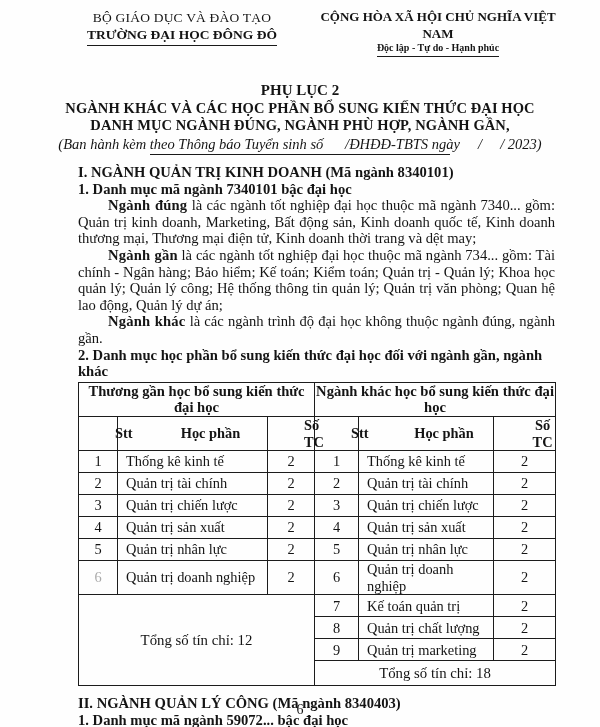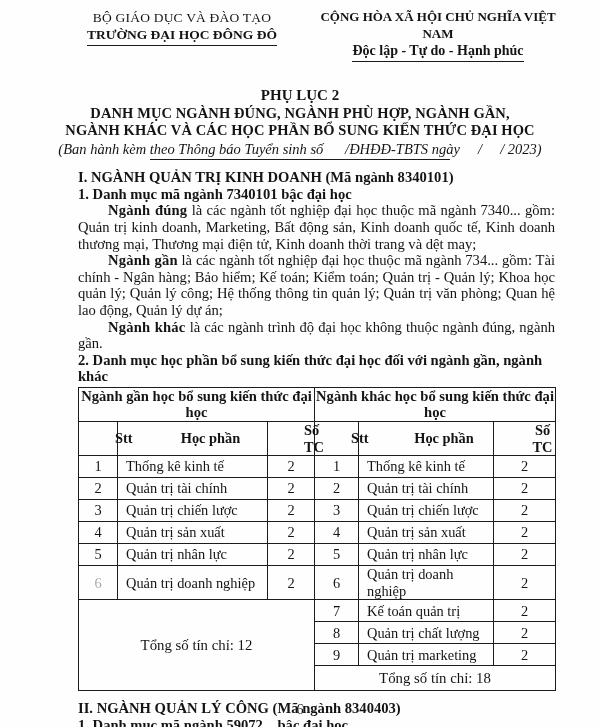--- a/index.html
+++ b/index.html
@@ -17,21 +17,21 @@
   
   .doc-header{display:flex;justify-content:space-between;padding:9px 28px 0 76px;}
   .hdr-block{text-align:center;line-height:1.28;}
   .hdr-left{width:212px;}
   .hdr-right{width:268px;}
   .hdr-l1{font-size:13.5px;}
   .hdr-left .hdr-l1{font-weight:normal;letter-spacing:.2px;}
   .hdr-right .hdr-l1{font-weight:bold;font-size:13px;}
   .hdr-l2{font-weight:bold;font-size:13.5px;}
   .hdr-l2 span{display:inline-block;border-bottom:1.4px solid #1a1a1a;padding-bottom:1px;text-align:center;}
-  .hdr-right .hdr-l2{font-size:14px;}
+  .hdr-right .hdr-l2{font-size:10px;}
   
   .title-block{text-align:center;margin-top:25px;line-height:17.5px;}
   .appendix{font-weight:bold;font-size:15px;}
   .doc-title{font-weight:bold;font-size:14.5px;letter-spacing:.1px;}
   .issuance{font-style:italic;font-size:14.5px;white-space:pre;margin-top:1px;}
   .issuance-rule{width:300px;margin:1px auto 0;border-top:1.4px solid #1a1a1a;height:0;}
   
   .content{margin:9px 45px 0 78px;font-size:14.6px;line-height:16.6px;}
   .sec-heading,.sub-heading{font-weight:bold;margin:0;}
   .para{text-align:justify;text-indent:30px;margin:0;}
@@ -67,22 +67,22 @@
       <div class="hdr-l2"><span>TRƯỜNG ĐẠI HỌC ĐÔNG ĐÔ</span></div>
     </div>
     <div class="hdr-block hdr-right">
       <div class="hdr-l1">CỘNG HÒA XÃ HỘI CHỦ NGHĨA VIỆT NAM</div>
       <div class="hdr-l2"><span>Độc lập - Tự do - Hạnh phúc</span></div>
     </div>
   </div>
 
   <div class="title-block">
     <div class="appendix">PHỤ LỤC 2</div>
+    <div class="doc-title">NGÀNH KHÁC VÀ CÁC HỌC PHẦN BỔ SUNG KIẾN THỨC ĐẠI HỌC</div>
     <div class="doc-title">DANH MỤC NGÀNH ĐÚNG, NGÀNH PHÙ HỢP, NGÀNH GẦN,</div>
-    <div class="doc-title">NGÀNH KHÁC VÀ CÁC HỌC PHẦN BỔ SUNG KIẾN THỨC ĐẠI HỌC</div>
     <div class="issuance">(Ban hành kèm theo Thông báo Tuyển sinh số      /ĐHĐĐ-TBTS ngày     /     / 2023)</div>
     <div class="issuance-rule"></div>
   </div>
 
   <div class="content">
 
     <p class="sec-heading">I. NGÀNH QUẢN TRỊ KINH DOANH (Mã ngành 8340101)</p>
     <p class="sub-heading">1. Danh mục mã ngành 7340101 bậc đại học</p>
 
     <p class="para"><b>Ngành đúng</b><span> là các ngành tốt nghiệp đại học thuộc mã ngành 7340... gồm: Quản trị kinh doanh, Marketing, Bất động sản, Kinh doanh quốc tế, Kinh doanh thương mại, Thương mại điện tử, Kinh doanh thời trang và dệt may;</span></p>
@@ -95,21 +95,21 @@
       <colgroup>
         <col style="width:39px">
           <col style="width:150px">
           <col style="width:47px">
         <col style="width:44px">
           <col style="width:135px">
           <col style="width:62px">
       </colgroup>
       <tbody>
           <tr>
-        <th class="grp" colspan="3">Ngành gần học bổ sung kiến thức đại học</th>
+        <th class="grp" colspan="3">Thương gần học bổ sung kiến thức đại học</th>
         <th class="grp" colspan="3">Ngành khác học bổ sung kiến thức đại học</th>
       </tr>
       <tr>
         <th class="colh">Stt</th>
         <th class="colh">Học phần</th>
         <th class="colh">Số TC</th>
         <th class="colh">Stt</th>
         <th class="colh">Học phần</th>
         <th class="colh">Số TC</th>
       </tr>

